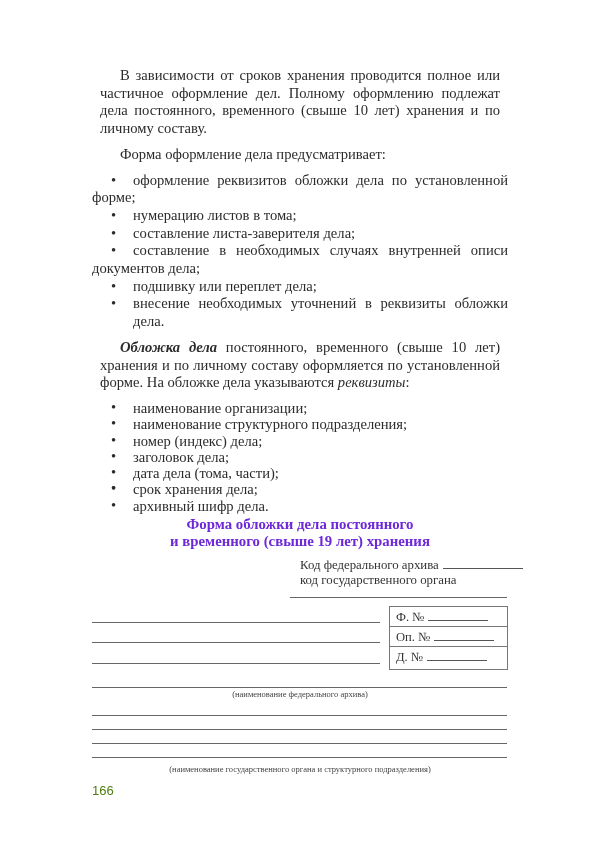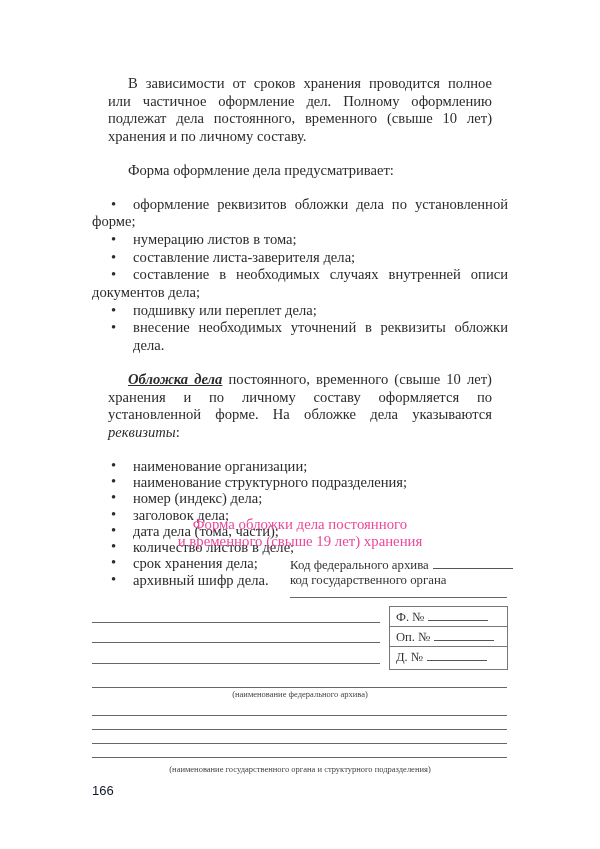--- a/index.html
+++ b/index.html
@@ -1,42 +1,42 @@
 <!DOCTYPE html>
 <html><head>
 <meta charset="utf-8">
 <style>
   html, body { margin: 0; padding: 0; }
   body {
     width: 600px; height: 849px; background: #ffffff; position: relative; overflow: hidden;
     font-family: "Liberation Serif", "DejaVu Serif", serif; color: #2b2b2b;
   }
   .text-col { position: absolute; left: 92px; top: 59px; width: 416px; font-size: 14.6px; line-height: 17.7px; text-align: justify; }
-  .para { margin: 16px; text-indent: 20px; }
+  .para { margin: 8px; text-indent: 20px; }
   .bullet-list { margin: 0; padding: 0; list-style: none; }
   .bullet-list li { position: relative; padding-left: 41px; text-indent: 0; }
   .bullet-list li.wrap { padding-left: 0; text-indent: 41px; }
   .bullet-list li .dot { position: absolute; left: 19px; top: 0; text-indent: 0; }
   .bullet-list li.wrap .dot { left: 19px; }
   .req-list li { line-height: 16.3px; }
   .req-list li .dot { top: -1px; }
-  b.bi { font-weight: bold; font-style: italic; text-decoration: underline; }
+  b.bi { font-weight: bold; font-style: italic; }
   i { font-style: italic; }
 
-  .form-title { position: absolute; left: 100px; width: 400px; top: 516px; text-align: center; font-weight: normal; font-size: 14.8px; line-height: 16.5px; color: #ec4899; }
-  .code-block { position: absolute; left: 290px; top: 557px; font-size: 12.8px; line-height: 15px; color: #333; }
+  .form-title { position: absolute; left: 100px; width: 400px; top: 516px; text-align: center; font-weight: bold; font-size: 14.8px; line-height: 16.5px; color: #6d28d9; }
+  .code-block { position: absolute; left: 300px; top: 557px; font-size: 12.8px; line-height: 15px; color: #333; }
   .code-line { display: inline-block; border-bottom: 1px solid #555; width: 80px; height: 11px; vertical-align: baseline; margin-left: 4px; }
 
   .hline { position: absolute; height: 0; border-top: 1px solid #666; }
   .box { position: absolute; left: 389px; top: 606px; width: 117px; height: 62px; border: 1px solid #777; }
   .box-row { height: 20px; border-bottom: 1px solid #777; font-size: 12.6px; line-height: 20px; padding-left: 6px; color: #333; box-sizing: border-box; white-space: nowrap; }
   .box-row:last-child { border-bottom: none; }
   .box-row .fill { display: inline-block; border-bottom: 1px solid #555; width: 60px; height: 12px; margin-left: 4px; vertical-align: baseline; }
   .caption { position: absolute; left: 92px; width: 416px; text-align: center; font-size: 8.5px; color: #444; }
-  .page-num { position: absolute; left: 92px; top: 783px; font-family: "Liberation Sans", "DejaVu Sans", sans-serif; font-size: 13px; color: #0f172a; }
+  .page-num { position: absolute; left: 92px; top: 783px; font-family: "Liberation Sans", "DejaVu Sans", sans-serif; font-size: 13px; color: #4d7c0f; }
 </style>
 </head>
 <body>
 
 <div class="text-col">
   <p class="para">В зависимости от сроков хранения проводится полное или частичное оформление дел. Полному оформлению подлежат дела постоянного, временного (свыше 10 лет) хранения и по личному составу.</p>
   <p class="para">Форма оформление дела предусматривает:</p>
   <ul class="bullet-list">
     <li class="wrap"><span class="dot">•</span><span>оформление реквизитов обложки дела по установленной форме;</span></li>
     <li><span class="dot">•</span><span>нумерацию листов в тома;</span></li>
@@ -45,21 +45,21 @@
     <li><span class="dot">•</span><span>подшивку или переплет дела;</span></li>
     <li><span class="dot">•</span><span>внесение необходимых уточнений в реквизиты обложки дела.</span></li>
   </ul>
   <p class="para"><b class="bi">Обложка дела</b><span> постоянного, временного (свыше 10 лет) хранения и по личному составу оформляется по установленной форме. На обложке дела указываются </span><i>реквизиты</i><span>:</span></p>
   <ul class="bullet-list req-list">
     <li><span class="dot">•</span><span>наименование организации;</span></li>
     <li><span class="dot">•</span><span>наименование структурного подразделения;</span></li>
     <li><span class="dot">•</span><span>номер (индекс) дела;</span></li>
     <li><span class="dot">•</span><span>заголовок дела;</span></li>
     <li><span class="dot">•</span><span>дата дела (тома, части);</span></li>
-    <li><span class="dot">•</span><span>количество листов в деле;</span></li>
+    <li><span class="dot">•</span></li>
     <li><span class="dot">•</span><span>срок хранения дела;</span></li>
     <li><span class="dot">•</span><span>архивный шифр дела.</span></li>
   </ul>
 </div>
 
 <div class="form-title">
   <div>Форма обложки дела постоянного</div>
   <div>и временного (свыше 19 лет) хранения</div>
 </div>
 

